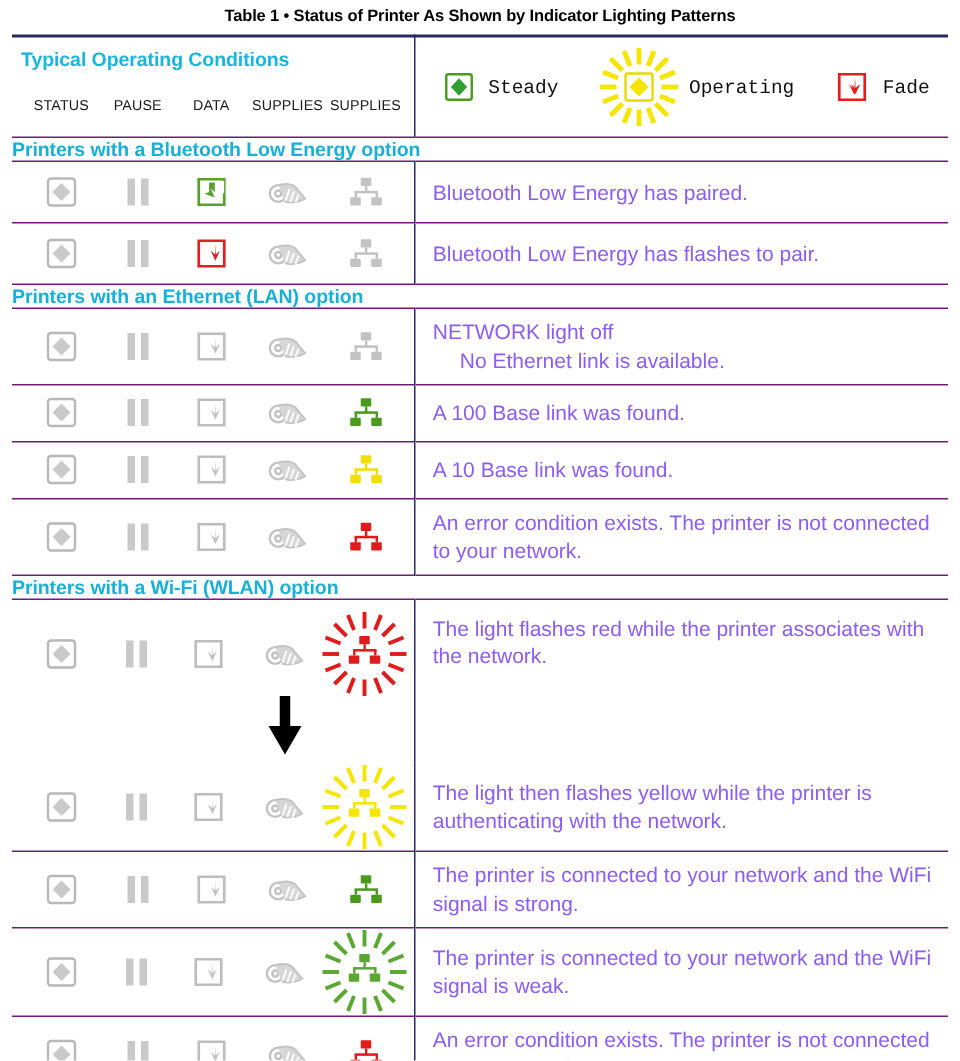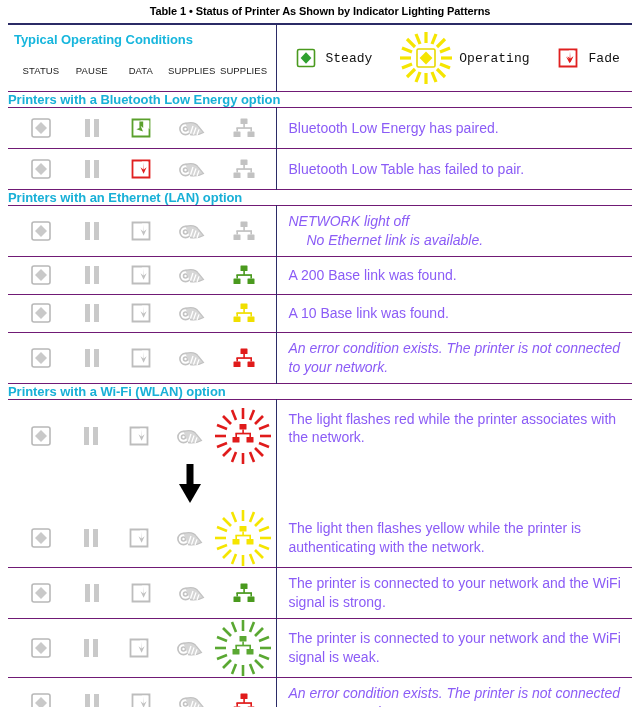--- a/index.html
+++ b/index.html
@@ -120,21 +120,21 @@
     font-size: 14px;
     line-height: 1.35;
     color: #8b5cf6;
     padding: 6px 10px 6px 12px;
   }
   .desc .indent { padding-left: 18px; display: block; }
   .desc p { margin: 0; }
 
   
   .r-bt   { height: 41px; }
-  .r-eth1 { height: 46px; font-style: italic; }
+  .r-eth1 { height: 46px; }
   .r-eth-tall { height: 38px; }
   .r-wifi-big { height: 110px; margin-top: 28px; }
   .r-wifi-mid { height: 54px; }
   .r-wifi-sm  { height: 40px; }
 
   svg { display: block; overflow: visible; }
 </style>
 </head>
 <body>
 
@@ -330,21 +330,21 @@
                 <rect x="5.4" y="11" width="1.6" height="3.5"></rect>
                 <rect x="19.4" y="11" width="1.6" height="3.5"></rect>
                 <rect x="5.4" y="10.2" width="15.6" height="1.7"></rect>
               </g>
             </svg>
           </span>
         </div>
       </td>
       <td class="vline">
         <div class="desc">
-          <p>Bluetooth Low Table has failed to pair.</p>
+          <p>Bluetooth Low Energy has flashes to pair.</p>
         </div>
       </td>
     </tr>
 
     <tr class="rule-thin">
       <td colspan="2" class="section-head">Printers with an Ethernet (LAN) option</td>
     </tr>
 
     <tr class="rule-thin r-eth1">
       <td>
@@ -451,21 +451,21 @@
                 <rect x="5.4" y="11" width="1.6" height="3.5"></rect>
                 <rect x="19.4" y="11" width="1.6" height="3.5"></rect>
                 <rect x="5.4" y="10.2" width="15.6" height="1.7"></rect>
               </g>
             </svg>
           </span>
         </div>
       </td>
       <td class="vline">
         <div class="desc">
-          <p>A 200 Base link was found.</p>
+          <p>A 100 Base link was found.</p>
         </div>
       </td>
     </tr>
 
     <tr class="rule-thin r-eth-tall">
       <td>
         <div class="iconrow">
           <span class="icell ic-status">
             <svg width="24" height="24" viewBox="0 0 24 24">
               <rect x="3" y="3" width="18" height="18" rx="2" fill="#ffffff" stroke="#b8b8b8" stroke-width="1.6"></rect>

